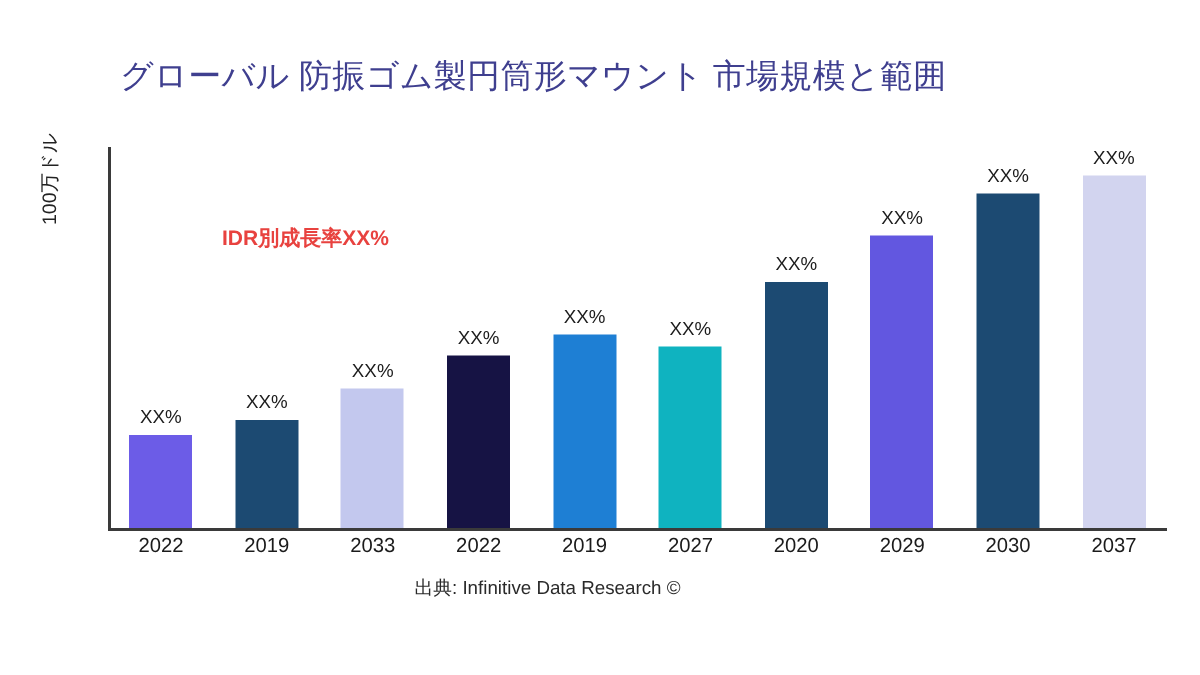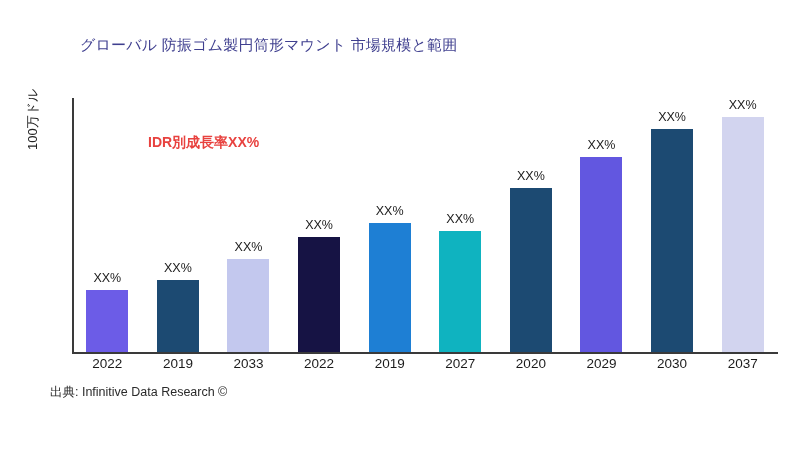--- a/index.html
+++ b/index.html
@@ -15,41 +15,41 @@
   }
   #chart-root {
     position: relative;
     width: 800px;
     height: 450px;
   }
   #chart-title {
     position: absolute;
     left: 80px;
     top: 36px;
-    font-size: 15px;
+    font-size: 22px;
     color: #3f3f8f;
     letter-spacing: 0.2px;
     white-space: nowrap;
   }
   #y-axis-label {
     position: absolute;
     left: 24px;
     top: 150px;
     width: 140px;
     transform: rotate(-90deg);
     transform-origin: 0 0;
     font-size: 13px;
     color: #222222;
     text-align: left;
     white-space: nowrap;
   }
   #annotation {
     position: absolute;
     left: 148px;
-    top: 134px;
+    top: 150px;
     font-size: 14px;
     font-weight: bold;
     color: #e8423f;
     white-space: nowrap;
   }
   #axis-y-line {
     position: absolute;
     left: 72px;
     top: 98px;
     width: 1.5px;
@@ -104,20 +104,21 @@
     flex: 1 1 0;
     text-align: center;
     font-size: 13.5px;
     color: #1b1b1b;
   }
   #source-note {
     position: absolute;
     left: 0;
     top: 384px;
     width: 680px;
+    text-align: center;
     font-size: 12.5px;
     color: #2a2a2a;
     padding-left: 50px;
     box-sizing: border-box;
   }
 </style>
 </head>
 <body>
 
 <div id="chart-root">

